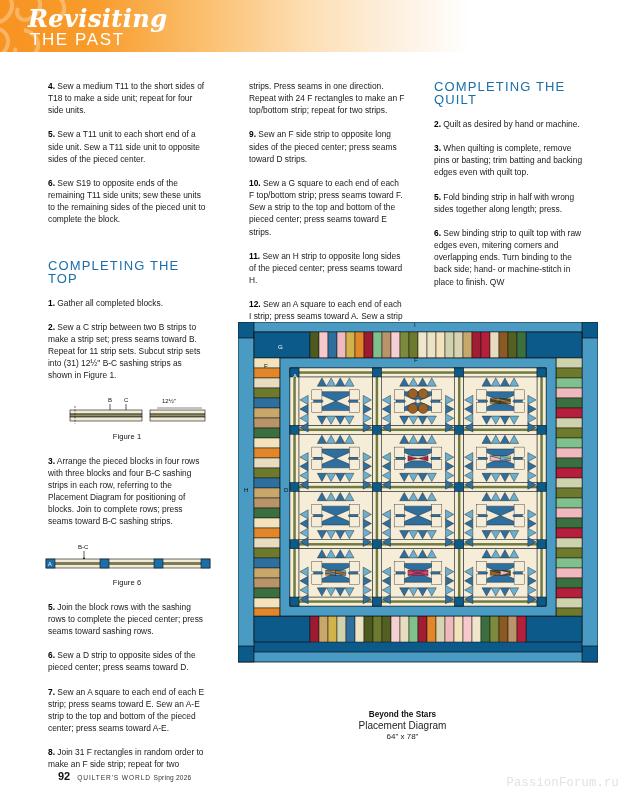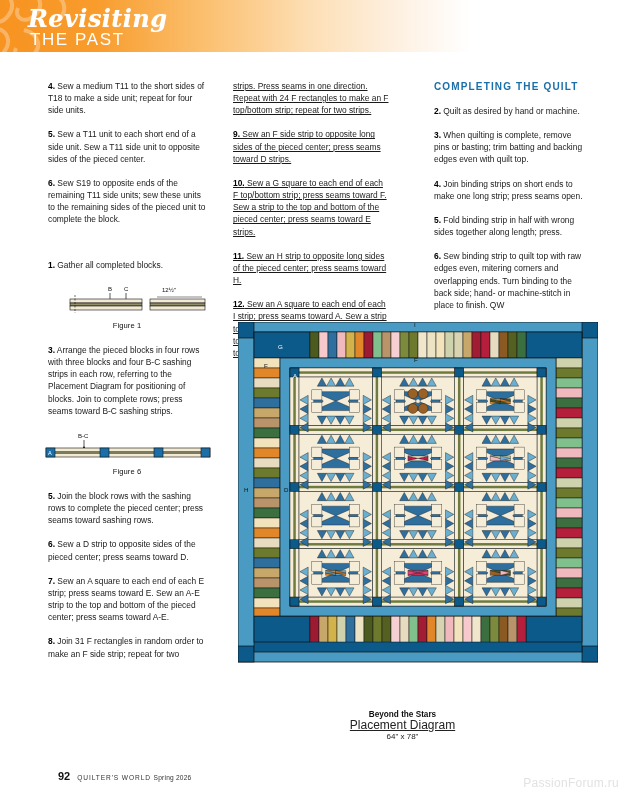--- a/index.html
+++ b/index.html
@@ -52,27 +52,27 @@
     position:absolute;
     top:68px;
     font-size:8.4px;
     line-height:12.15px;
     color:#1a1a1a;
     text-align:left;
   }
   .col p { margin:12px; }
   .col .step b, .col b { font-weight:700; color:#000; }
   .col1 { left:36px;  width:182px; }
-  .col2 { left:221px; width:180px;text-decoration:underline; }
+  .col2 { left:237px; width:180px; }
   .col3 { left:422px; width:178px; }
 
   .sec-head {
     color:#1a6fa8;
-    font-size:10px;
-    font-weight:700;
+    font-size:13px;
+    font-weight:400;
     letter-spacing:1.15px;
     margin:0 0 2px 0;
     line-height:13px;
   }
   .spacer { height:9px; }
 
   
   .figure { margin:7px 0 8px 0; text-align:center; }
   .figure .fig-cap {
     font-size:7.6px; font-weight:400; color:#111;
@@ -81,32 +81,32 @@
   }
   .figure svg { display:block; margin:0 auto; }
 
   
   .quilt-wrap {
     position:absolute; left:238px; top:322px; width:329px;
   }
   .quilt-svg { display:block; }
   .quilt-cap { text-align:center; margin-top:5px; }
   .quilt-cap .t1 { font-size:8.2px; font-weight:700; color:#111; line-height:11px; }
-  .quilt-cap .t2 { font-size:12px; color:#222; line-height:11px;text-decoration:underline; }
+  .quilt-cap .t2 { font-size:10px; color:#222; line-height:11px; }
   .quilt-cap .t3 { font-size:8px; color:#222; line-height:11px; }
 
   
   .footer { position:absolute; left:30px; bottom:18px; display:flex; align-items:baseline; gap:7px;padding-left:28px; }
   .footer .pg { font-size:11px; font-weight:700; color:#111; }
   .footer .mag { font-size:6.6px; letter-spacing:.9px; color:#333; }
   .footer .mag .issue { letter-spacing:.2px; }
   .watermark {
     position:absolute; right:14px; bottom:10px;
     font-size:12px; color:#e2e2e2; letter-spacing:.3px;
-    font-family:Liberation Sans, sans-serif;
+    font-family:Liberation Mono, monospace;
   }
 </style>
 </head>
 <body>
 
 <div class="banner">
   <svg class="banner-swirl" viewBox="0 0 120 80">
     <g fill="none" stroke="#ffffff" stroke-width="4" opacity=".55">
       <path d="M10,4 C26,4 30,18 22,28 C14,38 2,34 4,22"></path>
       <path d="M40,2 C56,6 58,20 48,28 C38,36 28,30 32,20"></path>
@@ -121,21 +121,23 @@
   </div>
 </div>
 
 <div class="col col1">
   <p class="step"><b>4.</b> Sew a medium T11 to the short sides of T18 to make a side unit; repeat for four side units.</p>
   <p class="step"><b>5.</b> Sew a T11 unit to each short end of a side unit. Sew a T11 side unit to opposite sides of the pieced center.</p>
   <p class="step"><b>6.</b> Sew S19 to opposite ends of the remaining T11 side units; sew these units to the remaining sides of the pieced unit to complete the block.</p>
 
   <div class="spacer"></div>
 
+  <p class="sec-head">COMPLETING THE TOP</p>
   <p class="step"><b>1.</b> Gather all completed blocks.</p>
+  <p class="step"><b>2.</b> Sew a C strip between two B strips to make a strip set; press seams toward B. Repeat for 11 strip sets. Subcut strip sets into (31) 12½" B-C sashing strips as shown in Figure 1.</p>
 
   <div class="figure">
     <svg width="170" height="34" viewBox="0 0 170 34">
 
       <text x="66" y="8" font-size="6" fill="#111" font-family="Liberation Sans, sans-serif">B</text>
       <text x="82" y="8" font-size="6" fill="#111" font-family="Liberation Sans, sans-serif">C</text>
       <text x="120" y="9" font-size="6" fill="#111" font-family="Liberation Sans, sans-serif">12½"</text>
 
       <line x1="68" y1="10" x2="68" y2="17" stroke="#111" stroke-width="0.7"></line>
       <line x1="84" y1="10" x2="84" y2="17" stroke="#111" stroke-width="0.7"></line>
@@ -187,21 +189,20 @@
   <p class="step"><b>9.</b> Sew an F side strip to opposite long sides of the pieced center; press seams toward D strips.</p>
   <p class="step"><b>10.</b> Sew a G square to each end of each F top/bottom strip; press seams toward F. Sew a strip to the top and bottom of the pieced center; press seams toward E strips.</p>
   <p class="step"><b>11.</b> Sew an H strip to opposite long sides of the pieced center; press seams toward H.</p>
   <p class="step"><b>12.</b> Sew an A square to each end of each I strip; press seams toward A. Sew a strip to the top and bottom of the pieced center to complete the quilt top; press seams toward A-I strips.</p>
 </div>
 
 <div class="col col3">
   <p class="sec-head">COMPLETING THE QUILT</p>
   <p class="step"><b>2.</b> Quilt as desired by hand or machine.</p>
   <p class="step"><b>3.</b> When quilting is complete, remove pins or basting; trim batting and backing edges even with quilt top.</p>
-  <p class="step"><b>4.</b> Join binding strips on short ends to make one long strip; press seams open.</p>
   <p class="step"><b>5.</b> Fold binding strip in half with wrong sides together along length; press.</p>
   <p class="step"><b>6.</b> Sew binding strip to quilt top with raw edges even, mitering corners and overlapping ends. Turn binding to the back side; hand- or machine-stitch in place to finish. QW</p>
 </div>
 
 <div class="quilt-wrap">
   <svg class="quilt-svg" id="quilt" width="360" height="382" viewBox="0 0 360 382">
       <rect x="0" y="0" width="360" height="340" fill="#4a9bc4" stroke="#111" stroke-width="0.8"></rect>
       <rect x="0" y="0" width="16" height="16" fill="#0b5a8a" stroke="#111" stroke-width="0.7"></rect>
       <rect x="344" y="0" width="16" height="16" fill="#0b5a8a" stroke="#111" stroke-width="0.7"></rect>
       <rect x="0" y="324" width="16" height="16" fill="#0b5a8a" stroke="#111" stroke-width="0.7"></rect>

